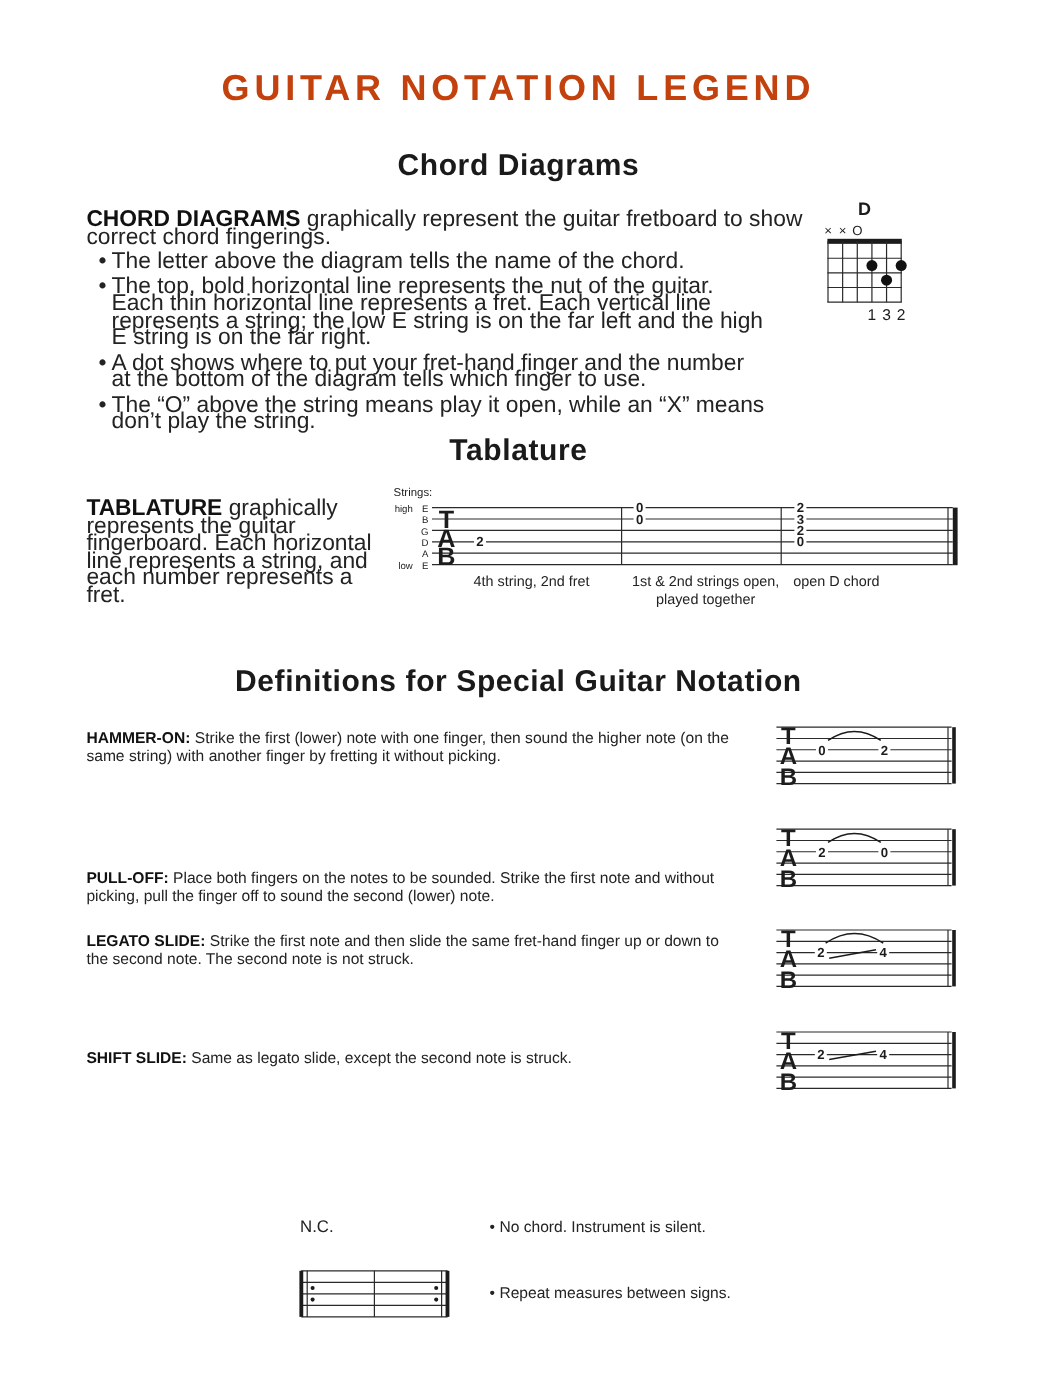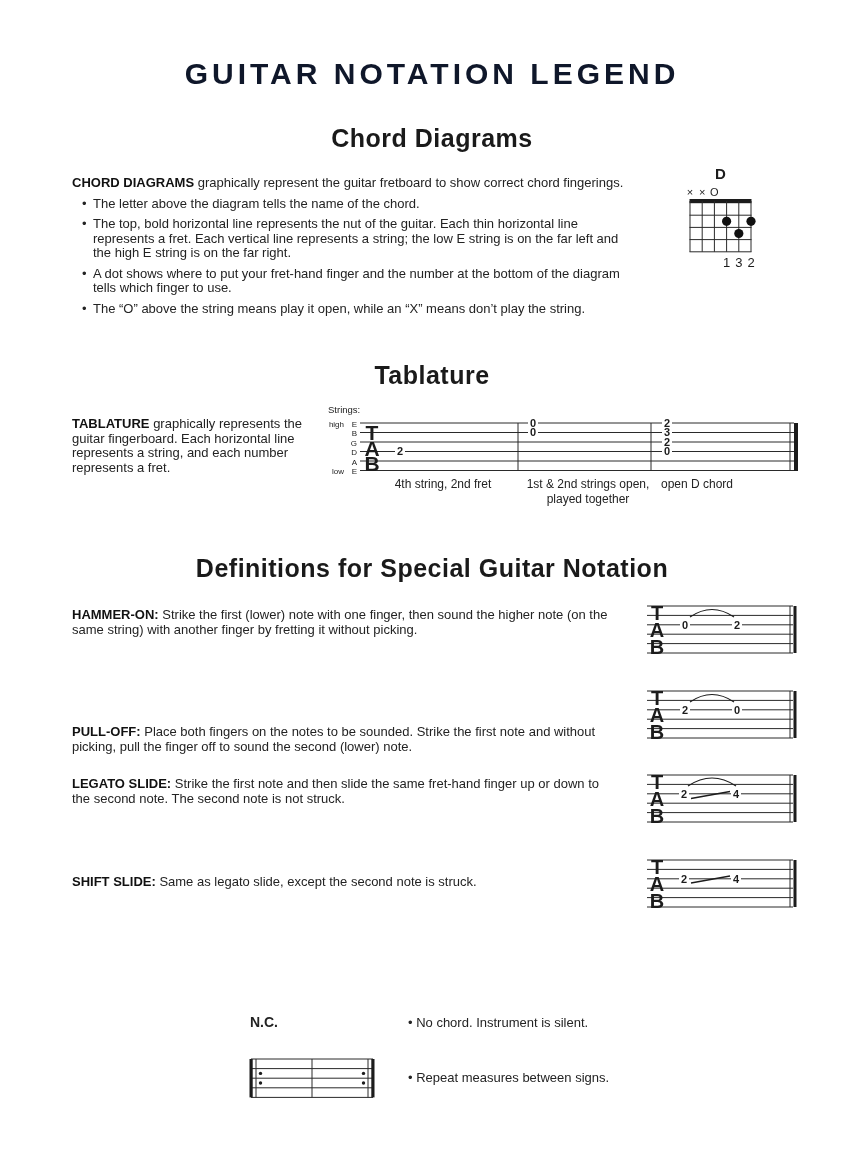--- a/index.html
+++ b/index.html
@@ -4,38 +4,38 @@
 <style>
   html,body { margin:0; padding:0; background:#e8e8e8; }
   .page {
     position:relative; width:864px; height:1152px; margin:0 auto;
     background:#ffffff; color:#232323; overflow:hidden;
     font-family:"Liberation Sans", sans-serif;
   }
   .abs { position:absolute; }
   .page-title {
     position:absolute; top:57px; left:0; width:100%; margin:0;
-    text-align:center; font-size:30px; font-weight:bold; letter-spacing:4px; color:#0f172a;
+    text-align:center; font-size:30px; font-weight:bold; letter-spacing:4px; color:#c2410c;
   }
   .section-heading {
     position:absolute; left:0; width:100%; margin:0;
     text-align:center; font-size:25px; font-weight:bold; letter-spacing:0.5px; color:#1a1a1a;
   }
-  .body-text { font-size:13px; line-height:14.5px; }
+  .body-text { font-size:19px; line-height:14.5px; }
   .lead { font-weight:bold; color:#111; }
   .bullet-row { display:flex; margin-top:6px; }
   .bullet-marker { width:11px; flex:0 0 11px; }
   .bullet-body { flex:1; }
   .intro-par { margin:0 0 5px 0; }
   .def-text { position:absolute; left:72px; width:548px; font-size:13px; line-height:14.5px; }
   .tab-caption {
     position:absolute; top:477px; transform:translateX(-50%);
     font-size:12px; line-height:15px; text-align:center; white-space:nowrap;
   }
-  .nc-label { position:absolute; font-weight:bold; font-size:14px; }
+  .nc-label { position:absolute; font-weight:normal; font-size:14px; }
   .add-def { position:absolute; font-size:13px; }
   svg text { fill:#1c1c1c; }
   .slabel { font-size:8px; }
   .slabel-big { font-size:9.5px; }
   .anchor-end { text-anchor:end; }
   .tab-letter { font-size:21px; font-weight:bold; text-anchor:middle; }
   .tab-letter-sm { font-size:20px; font-weight:bold; text-anchor:middle; }
   .num { font-size:11px; font-weight:bold; text-anchor:middle; }
   .chord-name { font-size:15px; font-weight:bold; text-anchor:middle; }
   .chord-marker { font-size:11px; text-anchor:middle; }

